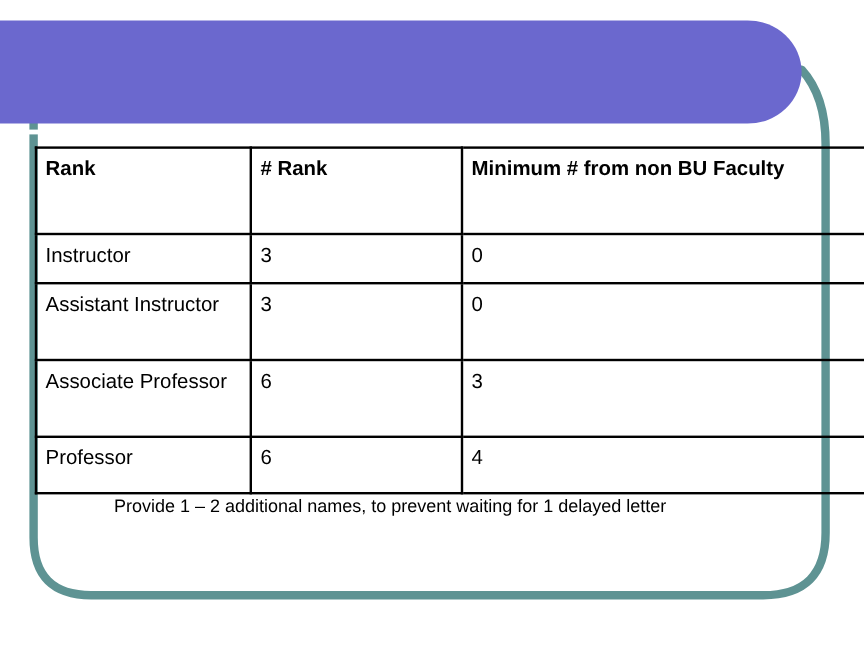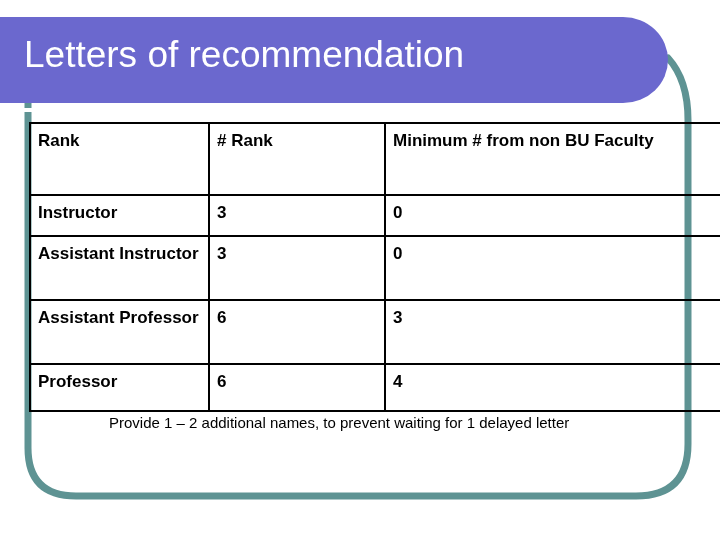--- a/index.html
+++ b/index.html
@@ -69,59 +69,58 @@
     table-layout: fixed;
   }
   .tbl td, .tbl th {
     border: 2px solid #000000;
     padding: 6px 7px 6px 7px;
     vertical-align: top;
     text-align: left;
     font-size: 17px;
     line-height: 22px;
     color: #000000;
-    font-weight: bold;
+    font-weight: normal;
   }
   .tbl th {
     font-weight: bold;
   }
   .col-rank   { width: 163px; margin-left: 28px; }
   .col-total  { width: 160px; }
   .col-min    { width: 329px; }
 
   .r-head td, .r-head th { height: 58px; }
   .r-1 td { height: 27px; }
   .r-2 td { height: 50px; }
   .r-3 td { height: 50px; }
   .r-4 td { height: 33px; }
 
   
   .caption {
     position: absolute;
-    left: 109px;
+    left: 95px;
     top: 411px;
     width: 470px;
     font-size: 15px;
     line-height: 24px;
     color: #000000;
   }
 </style>
 </head>
 <body>
 
 <div id="slide">
 
   <svg class="frame-svg" viewBox="0 0 720 540" xmlns="http://www.w3.org/2000/svg">
     <path d="M 28 96 L 28 448 Q 28 496 76 496 L 636 496 Q 688 496 688 444 L 688 120 Q 688 80 668 58" fill="none" stroke="#5E9393" stroke-width="7" stroke-linecap="round"></path>
   </svg>
 
   <div class="title-banner">
     <div class="title-rule"></div>
   </div>
-  <div class="title-text">Letters of recommendation</div>
 
   <table class="tbl">
     <thead>
       <tr class="r-head">
         <th class="col-rank">Rank</th>
         <th class="col-total"># Rank</th>
         <th class="col-min">Minimum # from non BU Faculty</th>
       </tr>
     </thead>
     <tbody>
@@ -129,21 +128,21 @@
         <td>Instructor</td>
         <td>3</td>
         <td>0</td>
       </tr>
       <tr class="r-2">
         <td>Assistant Instructor</td>
         <td>3</td>
         <td>0</td>
       </tr>
       <tr class="r-3">
-        <td>Assistant Professor</td>
+        <td>Associate Professor</td>
         <td>6</td>
         <td>3</td>
       </tr>
       <tr class="r-4">
         <td>Professor</td>
         <td>6</td>
         <td>4</td>
       </tr>
     </tbody>
   </table>

